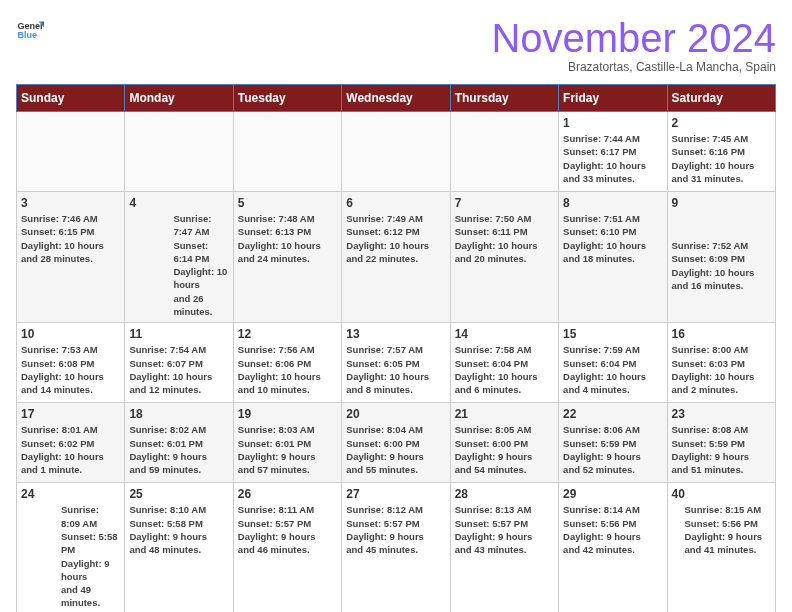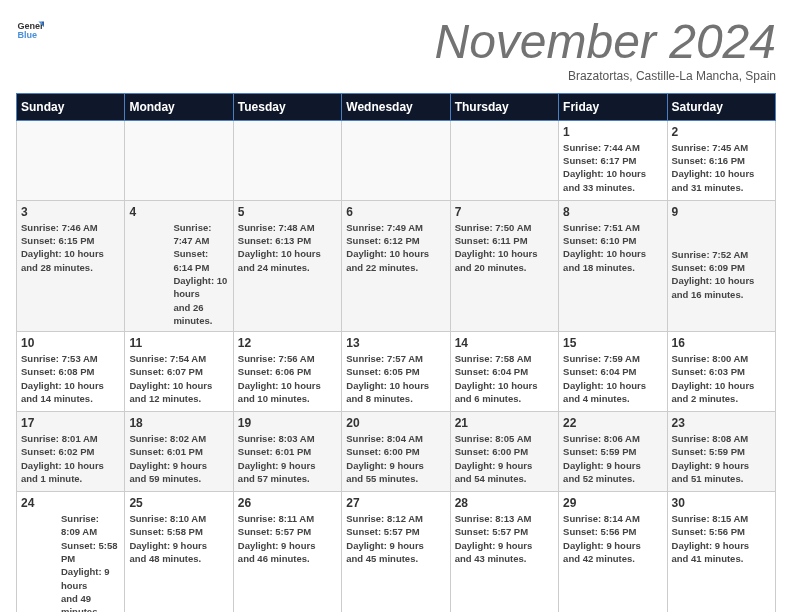--- a/index.html
+++ b/index.html
@@ -22,36 +22,35 @@
       gap: 4px;
     }
     .logo-icon {
       width: 28px;
       height: 28px;
     }
     .title-block {
       text-align: right;
     }
     .month-title {
-      font-size: 48px;
+      font-size: 40px;
       font-weight: 300;
-      color: #737373;
+      color: #8b5cf6;
       line-height: 1.1;
-      font-style: italic;
     }
     .location {
       font-size: 12px;
       color: #555;
     }
     table {
       width: 100%;
       border-collapse: collapse;
     }
     thead tr th {
-      background-color: #0f172a;
+      background-color: #7f1d1d;
       color: white;
       font-size: 12px;
       padding: 6px 4px;
       text-align: left;
       border: 1px solid #4a7fc1;
     }
     tbody tr td {
       vertical-align: top;
       border: 1px solid #ccc;
       padding: 4px;
@@ -325,21 +324,21 @@
 and 43 minutes.</div>
         </td>
         <td>
           <span class="day-number">29</span>
           <div class="day-info" style="white-space: pre-line;">Sunrise: 8:14 AM
 Sunset: 5:56 PM
 Daylight: 9 hours
 and 42 minutes.</div>
         </td>
         <td>
-          <span class="day-number">30</span>
-          <div class="day-info" style="white-space: pre-line;">Sunrise: 8:15 AM
+          <span class="day-number">40</span>
+          <div class="day-info" style="white-space: pre-line; margin-left: 13px;">Sunrise: 8:15 AM
 Sunset: 5:56 PM
 Daylight: 9 hours
 and 41 minutes.</div>
         </td>
       </tr>
     </tbody>
 </table>
 
 </body></html>

